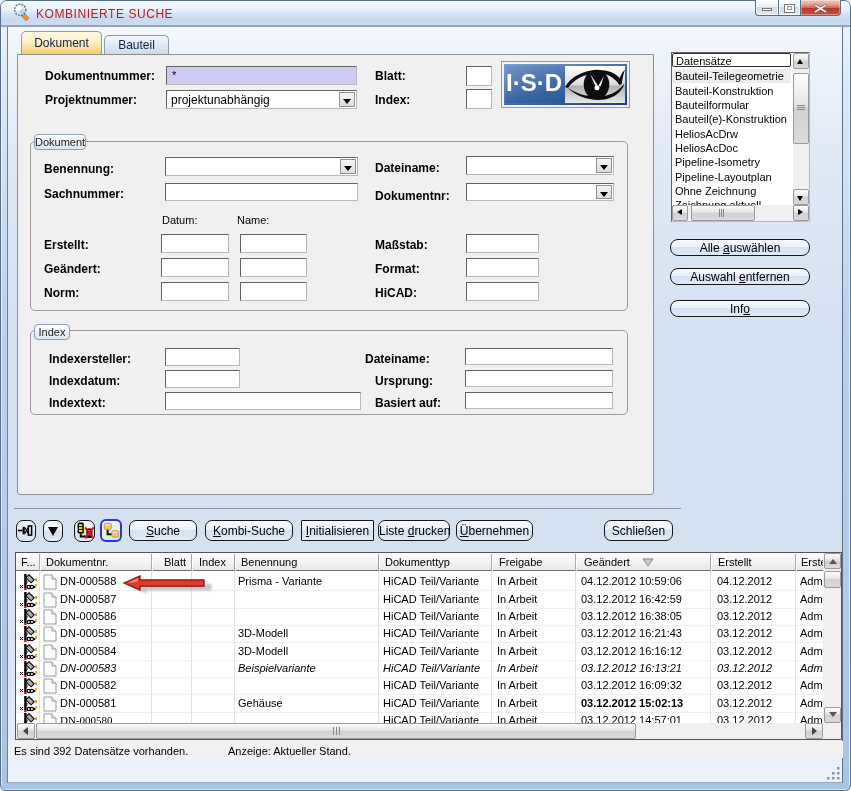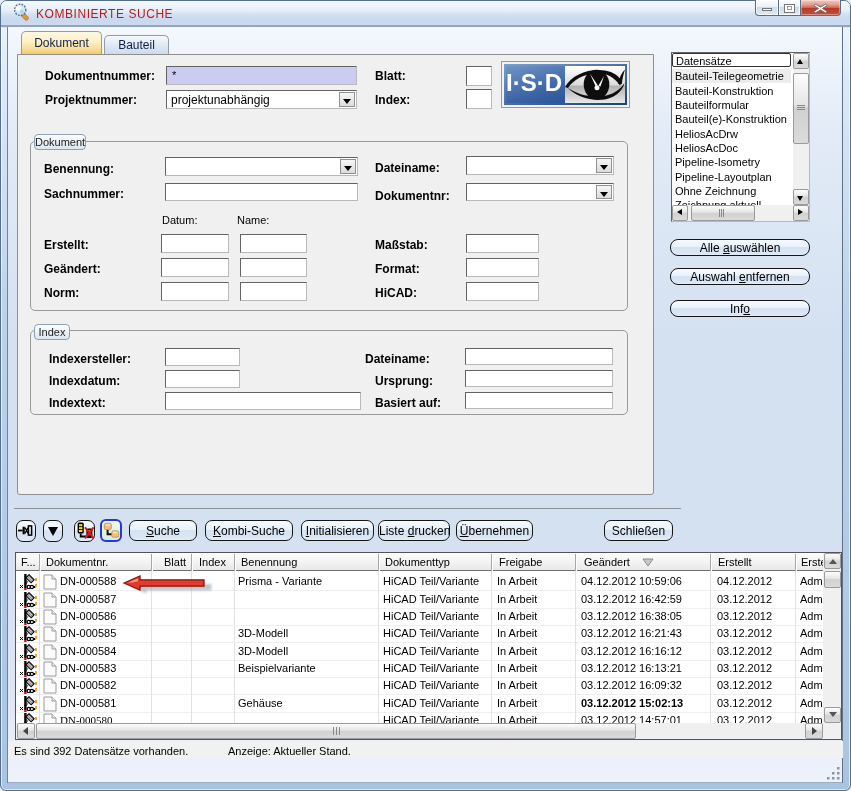--- a/index.html
+++ b/index.html
@@ -261,21 +261,21 @@
 </svg>
 <svg class="abs" style="left:103px;top:522px;" width="17" height="17" viewBox="0 0 17 17">
   <path d="M4.6 7 L4.6 12.2 L9 12.2" fill="none" stroke="#111" stroke-width="2"></path>
   <rect x="1.3" y="1.3" width="7" height="6.4" rx="1.6" fill="#f2c07c" stroke="#b98d42" stroke-width="0.8"></rect>
   <rect x="2.3" y="2" width="5" height="1.8" rx="0.9" fill="#f9ddb4"></rect>
   <rect x="8.7" y="8.8" width="7" height="6.4" rx="1.6" fill="#f2c07c" stroke="#b98d42" stroke-width="0.8"></rect>
   <rect x="9.7" y="9.5" width="5" height="1.8" rx="0.9" fill="#f9ddb4"></rect>
 </svg>
 <div class="abs vbtn" style="left:129px;top:520px;width:68px;height:21px;border-radius:7px;line-height:20px;"><u>S</u>uche</div>
 <div class="abs vbtn" style="left:205px;top:520px;width:88px;height:21px;border-radius:7px;line-height:20px;"><u>K</u>ombi-Suche</div>
-<div class="abs vbtn" style="left:301px;top:520px;width:73px;height:21px;border-radius:7px;line-height:20px;"><u>I</u>nitialisieren</div>
+<div class="abs vbtn" style="left:301px;top:520px;width:73px;height:21px;border-radius:1px;line-height:20px;"><u>I</u>nitialisieren</div>
 <div class="abs vbtn" style="left:378px;top:520px;width:72px;height:21px;border-radius:7px;line-height:20px;">Liste <u>d</u>rucken</div>
 <div class="abs vbtn" style="left:456px;top:520px;width:77px;height:21px;border-radius:7px;line-height:20px;"><u>Ü</u>bernehmen</div>
 <div class="abs vbtn" style="left:604px;top:520px;width:69px;height:21px;border-radius:7px;line-height:20px;">Schließen</div>
 
 <div class="abs" id="grid"></div>
 <div class="abs" id="gridinner" style="left:16px;top:553px;width:825px;height:186px;overflow:hidden;">
     <div style="position:absolute;left:0;top:0;width:825px;height:18px;background:linear-gradient(#fdfdfd,#f3f3f3 55%,#e8e8e8);border-bottom:1px solid #6e6e6e;"></div>
     <div class="cell" style="left:5px;top:0px;line-height:18px;">F...</div>
     <div class="cell" style="left:30px;top:0px;line-height:18px;">Dokumentnr.</div>
     <div class="cell" style="left:148px;top:0px;line-height:18px;">Blatt</div>
@@ -455,21 +455,21 @@
       </svg>
       <div class="cell" style="left:44px;top:0;">DN-000584</div>
       <div class="cell" style="left:222px;top:0;">3D-Modell</div>
       <div class="cell" style="left:367px;top:0;">HiCAD Teil/Variante</div>
       <div class="cell" style="left:481px;top:0;">In Arbeit</div>
       <div class="cell" style="left:565px;top:0;">03.12.2012 16:16:12</div>
       <div class="cell" style="left:701px;top:0;">03.12.2012</div>
       <div class="cell" style="left:784px;top:0;">Admi</div>
     </div>
     <div class="hline" style="top:107px;"></div>
-    <div style="position:absolute;left:0;top:107px;width:825px;height:17px;">
+    <div style="position:absolute;left:0;top:107px;width:825px;height:17px;font-style:italic;">
       <svg style="position:absolute;left:2px;top:1px;" width="19" height="17" viewBox="0 0 19 17">
         <rect x="6.2" y="0" width="2.4" height="14" fill="#000"></rect>
         <rect x="6.2" y="14" width="2.4" height="2.5" fill="#e00000"></rect>
         <path d="M2 11 L5 14 M2 14 L5 11" stroke="#000" stroke-width="1"></path>
         <g transform="rotate(45 12 4.5)">
           <rect x="8.6" y="2.5" width="7.2" height="4.2" fill="#fff" stroke="#000" stroke-width="1.1"></rect>
           <path d="M8.6 3.7 H15.8 M8.6 5.1 H15.8" stroke="#000" stroke-width="0.6"></path>
         </g>
         <path d="M8.9 6.3 L6.8 9.2 M9.9 7.3 L7.8 10" stroke="#000" stroke-width="0.9"></path>
         <circle cx="10.8" cy="13" r="1.6" fill="none" stroke="#000" stroke-width="1.2"></circle>

